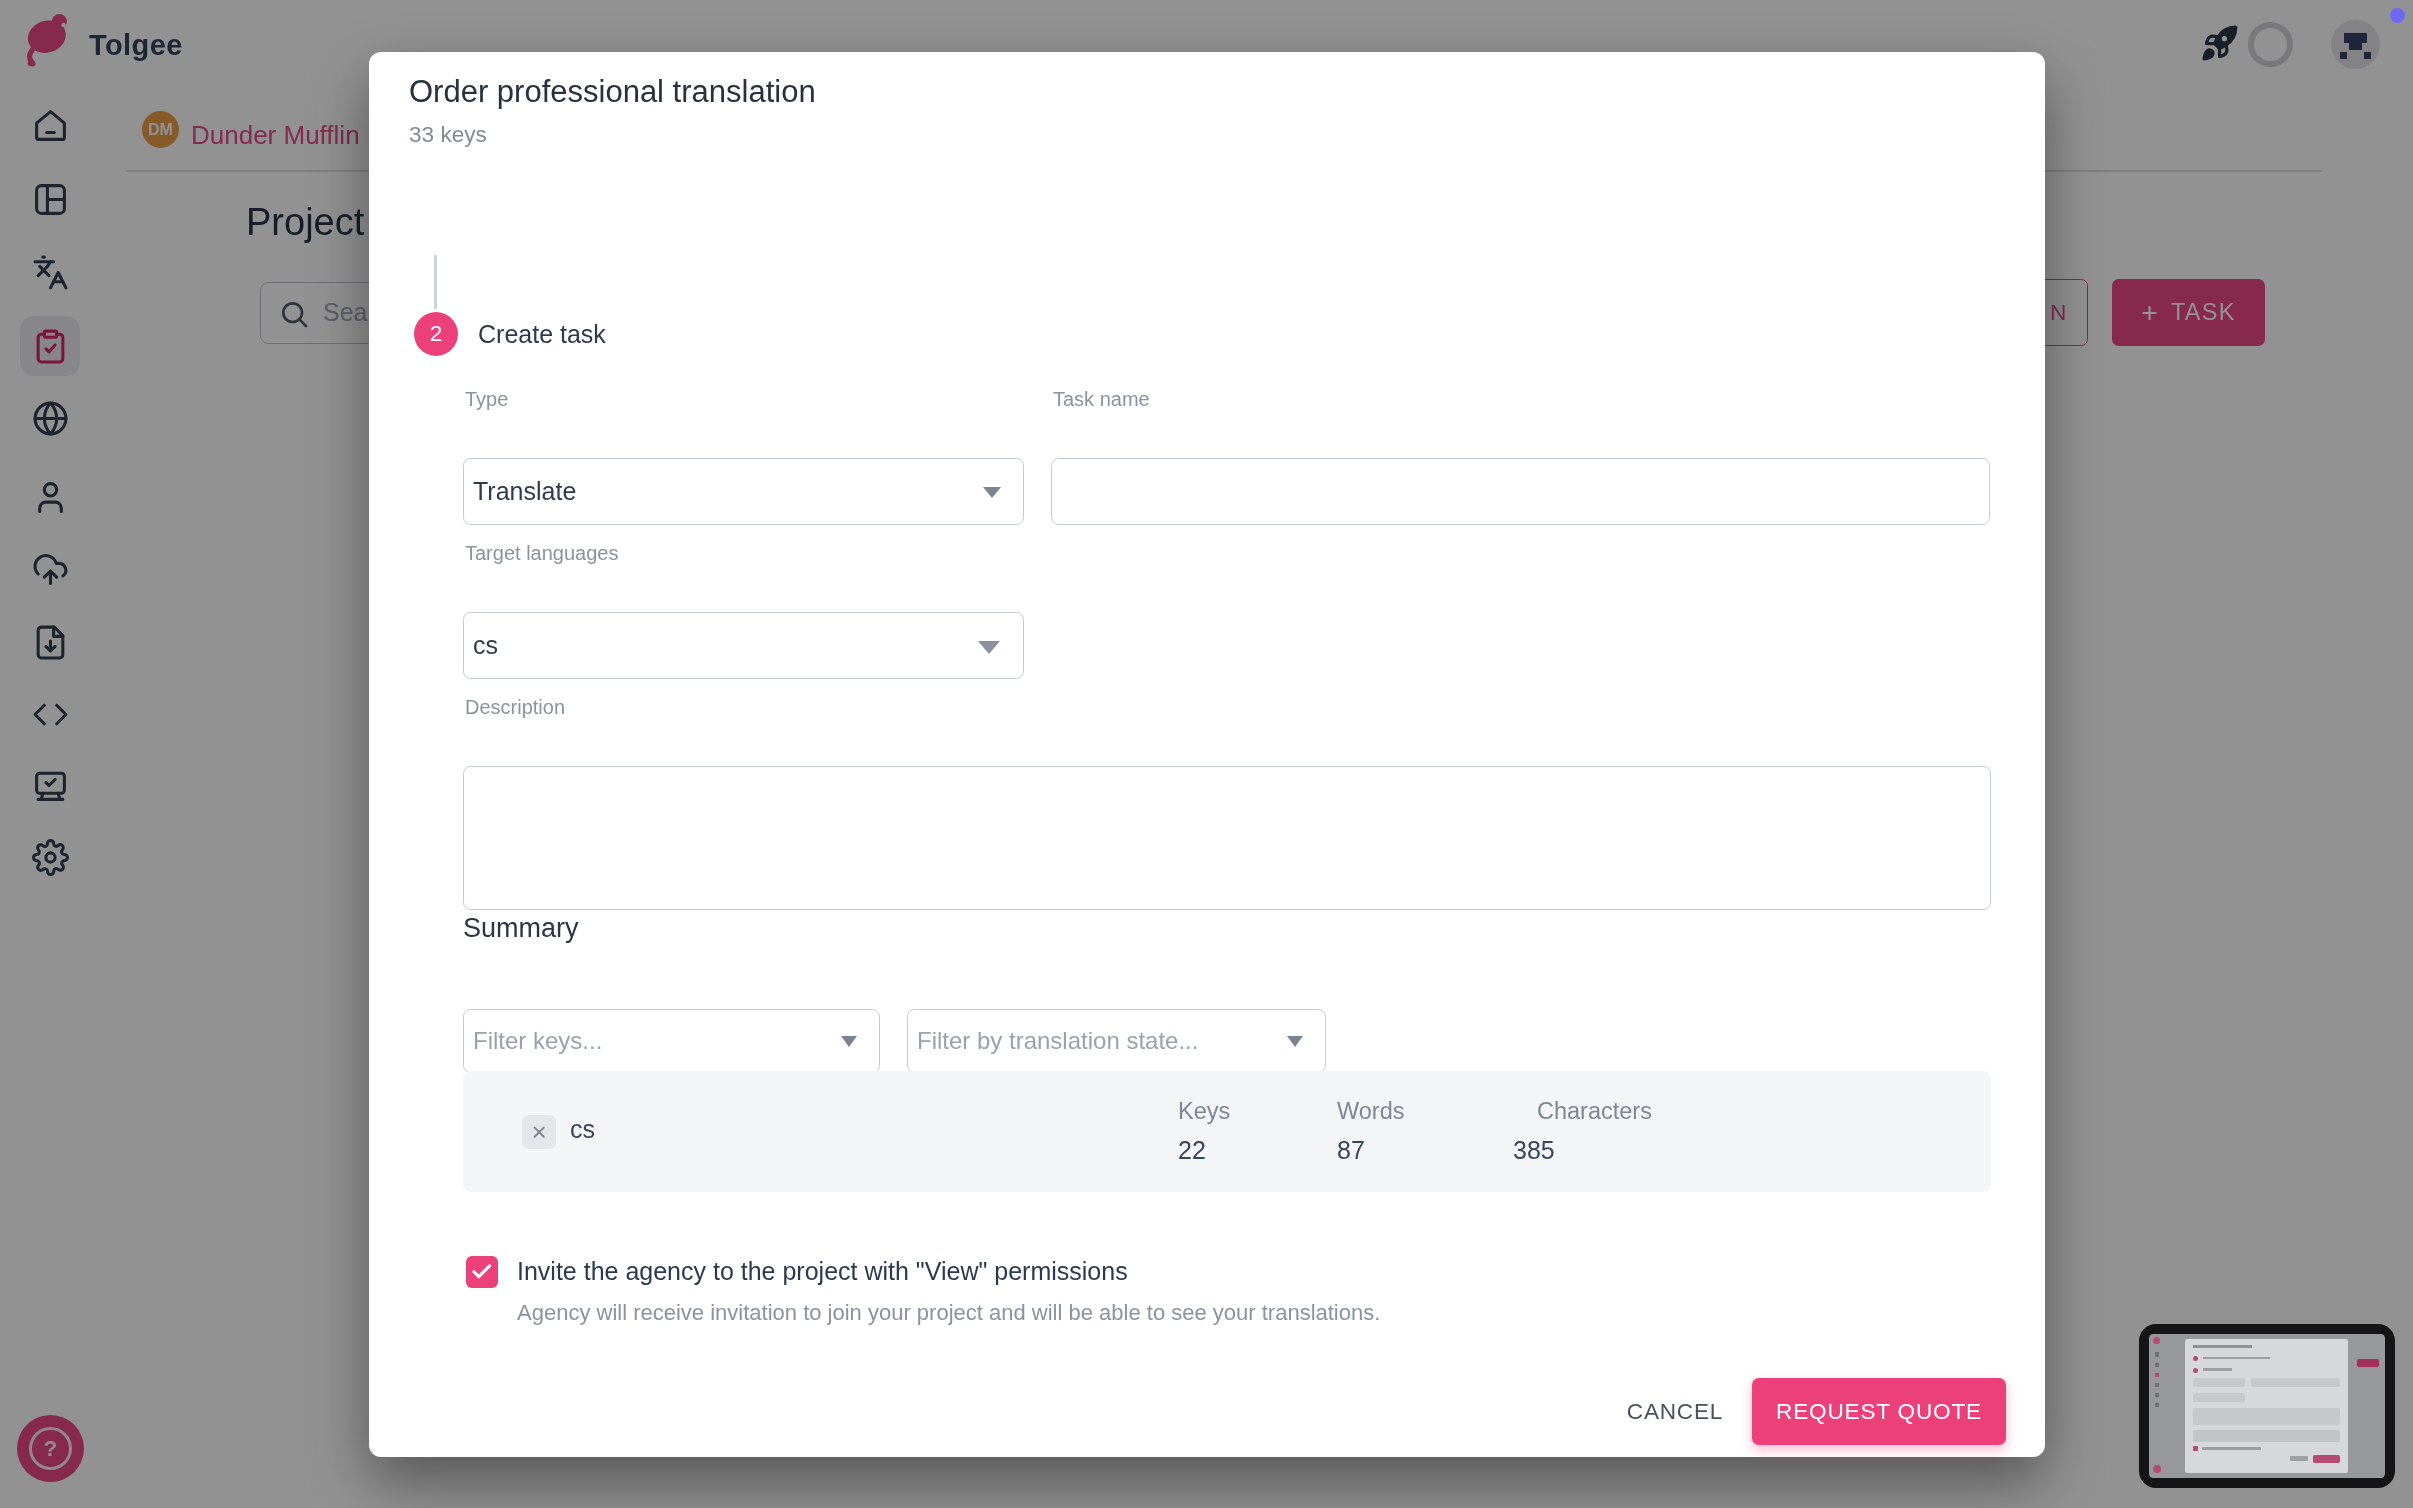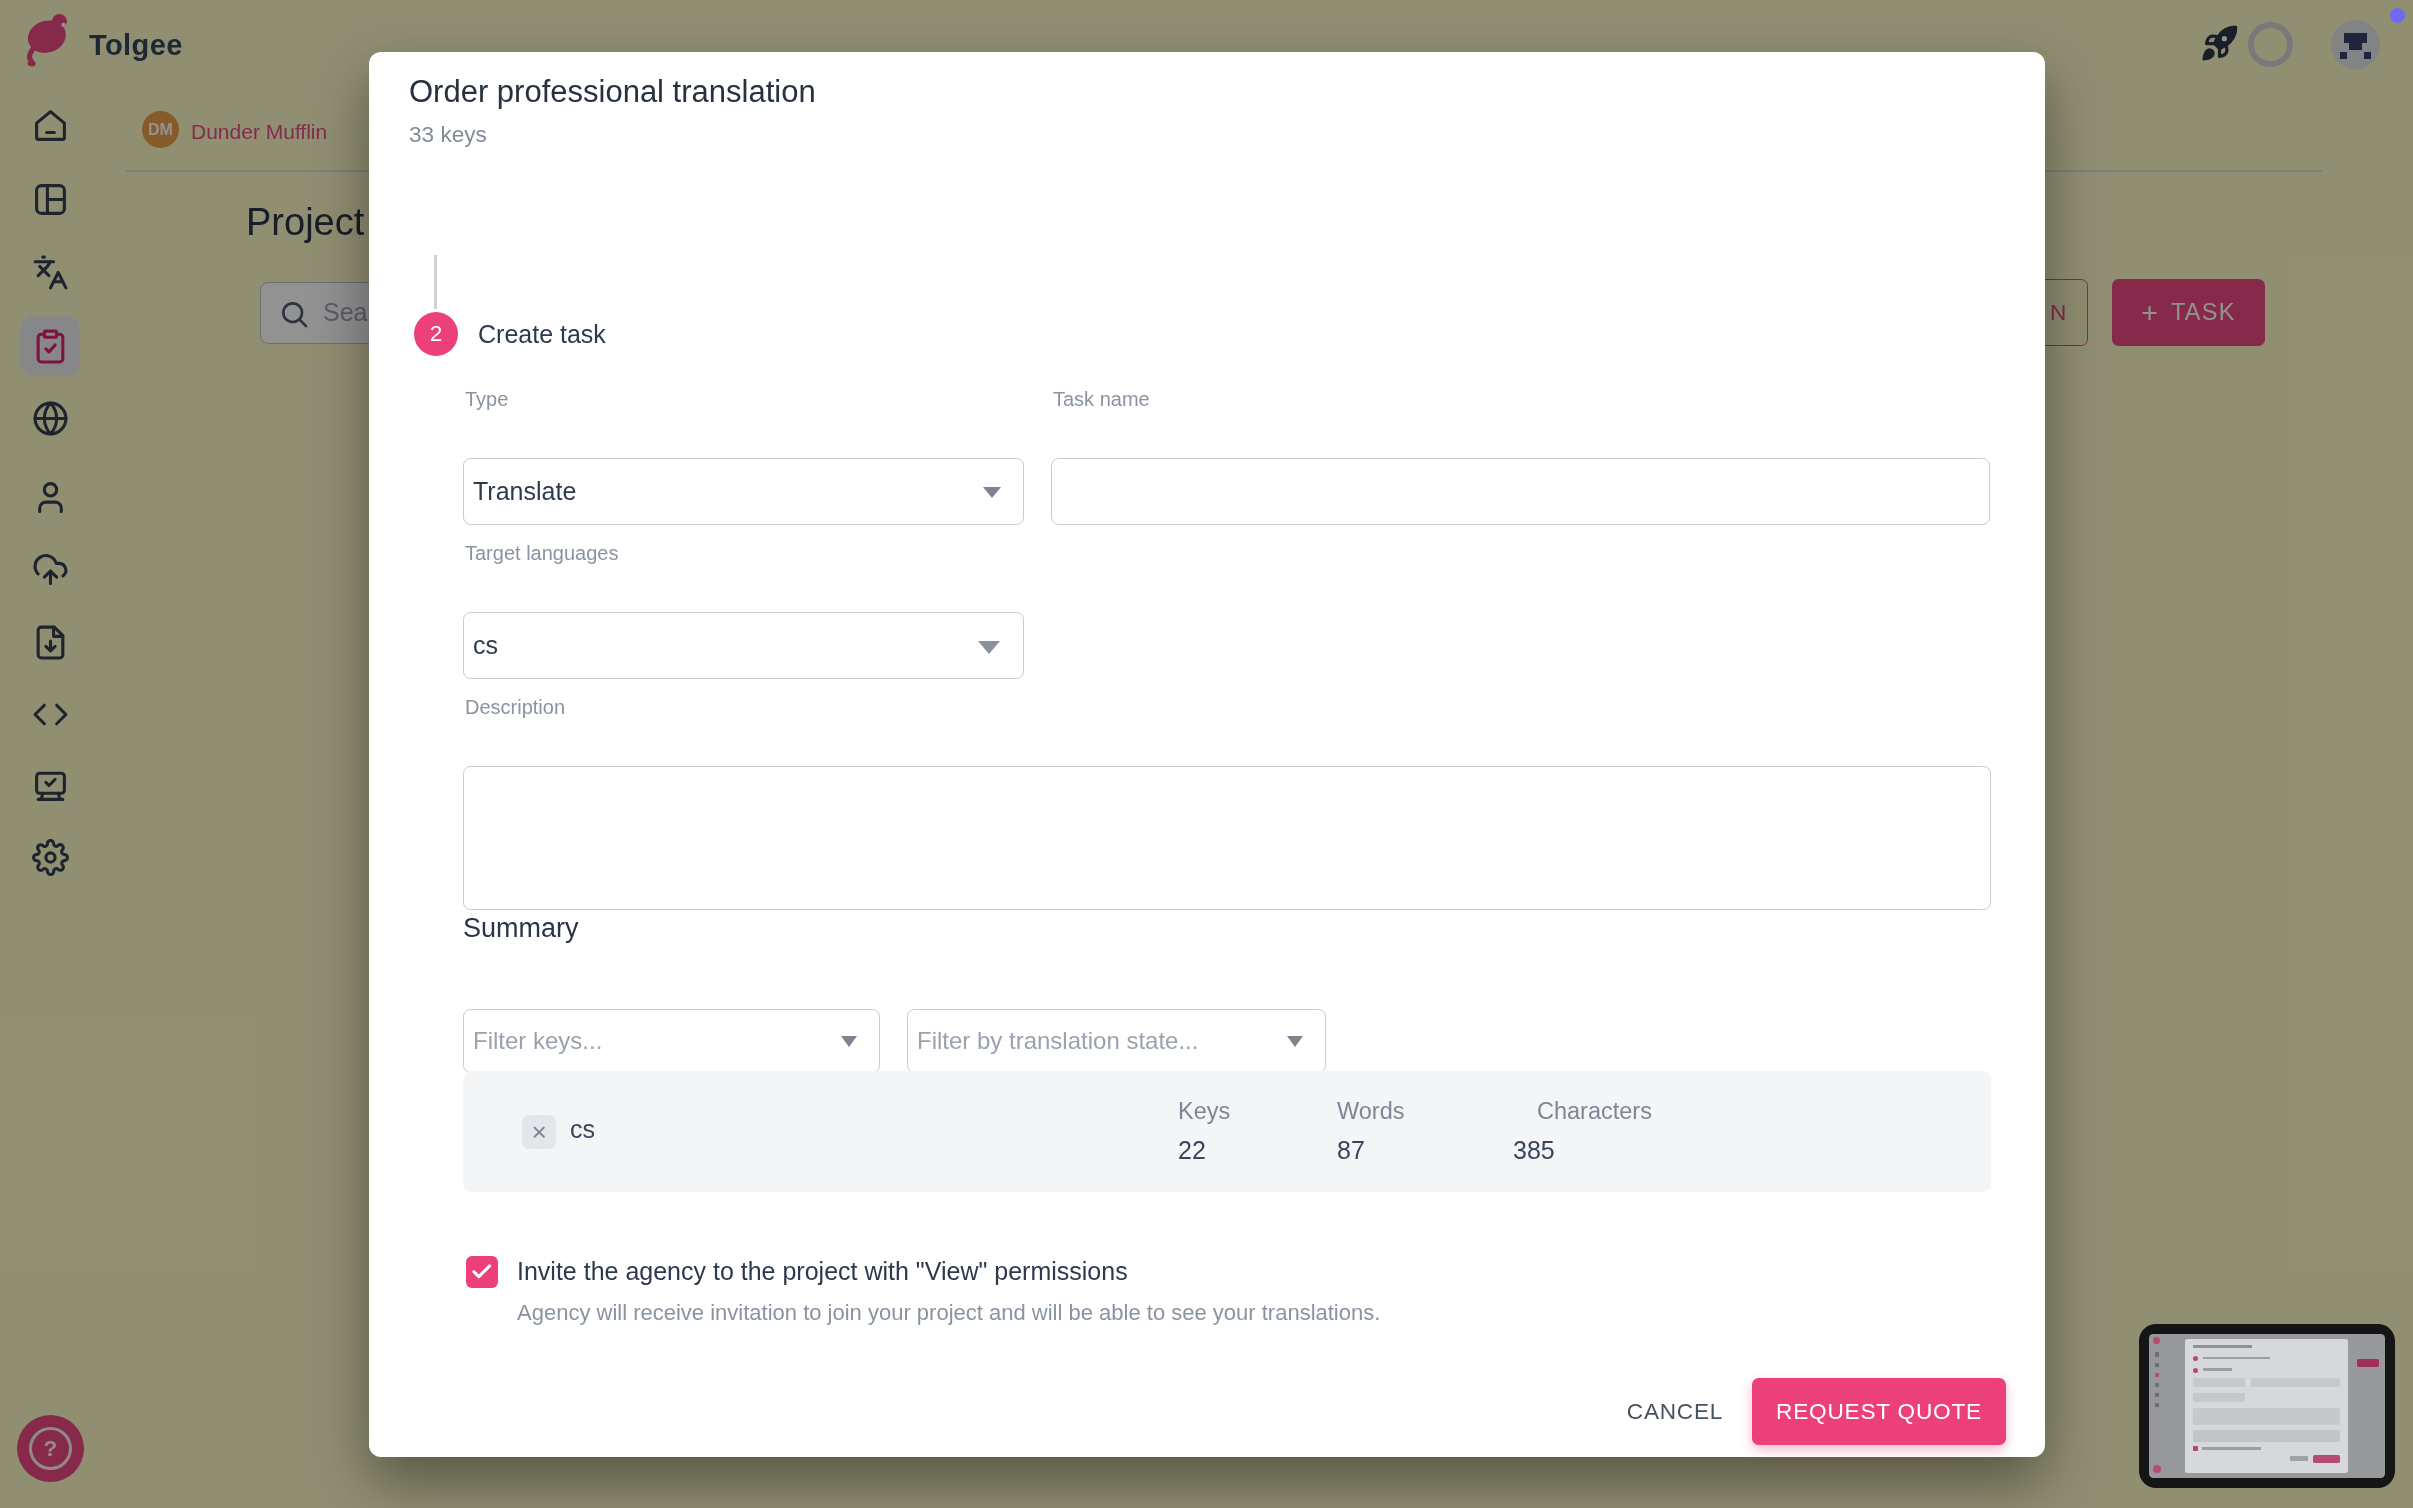--- a/index.html
+++ b/index.html
@@ -1,27 +1,27 @@
 <!DOCTYPE html>
 <html style="font-size:13.4px"><head>
 <meta charset="utf-8">
 <style>
   html,body{margin:0;padding:0;background:#3a3a3a;}
-  #app{position:relative;width:2413px;height:1508px;background:#fef9c3;overflow:hidden;
+  #app{position:relative;width:2413px;height:1508px;background:#ffffff;overflow:hidden;
        font-family:"Liberation Sans",sans-serif;color:#2c3a4e;}
   .abs{position:absolute;}
   svg{display:block;}
 
   
   .logo-text{font-size:29px;font-weight:800;color:#2c3c52;letter-spacing:0.4px;}
   .side-icon{position:absolute;left:32px;width:37px;height:37px;}
   .side-active-pill{position:absolute;left:20px;width:60px;height:60px;border-radius:13.4px;background:#ececef;}
   .crumb-avatar{position:absolute;width:37px;height:37px;border-radius:50%;background:#ea9a3e;
       display:flex;align-items:center;justify-content:center;color:#fff;font-size:16px;font-weight:700;}
-  .crumb-name{position:absolute;font-size:21px;font-weight:500;color:#e2487d;}
+  .crumb-name{position:absolute;font-size:26px;font-weight:500;color:#e2487d;}
   .content-divider{position:absolute;height:1.7px;background:#dcdcdc;}
   .page-title{position:absolute;font-size:38px;color:#202c3c;}
   .search-box{position:absolute;border:1.7px solid #b9bfc7;border-radius:8.4px;background:#fff;box-sizing:border-box;}
   .search-ph{position:absolute;font-size:25px;color:#99a1ad;}
   .btn-outline-part{position:absolute;border:1.7px solid #e0457f;border-radius:6.7px;box-sizing:border-box;
       display:flex;align-items:center;justify-content:flex-end;padding-right:20px;
       color:#e0457f;font-size:22.6px;font-weight:500;letter-spacing:0.8px;background:transparent;}
   .btn-task{position:absolute;background:#ec407a;border-radius:6.7px;display:flex;align-items:center;justify-content:center;
       gap:11.7px;color:#fff;font-size:23.5px;font-weight:500;letter-spacing:1.3px;}
   .help-fab{position:absolute;width:67px;height:67px;border-radius:50%;background:#ec407a;

